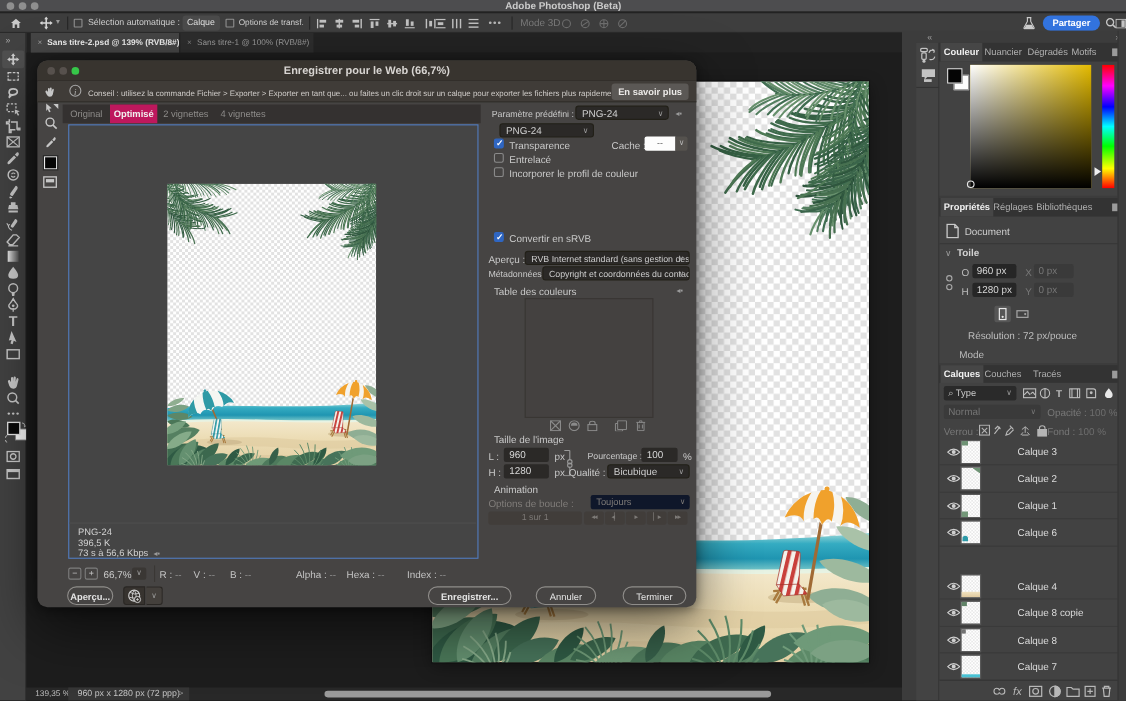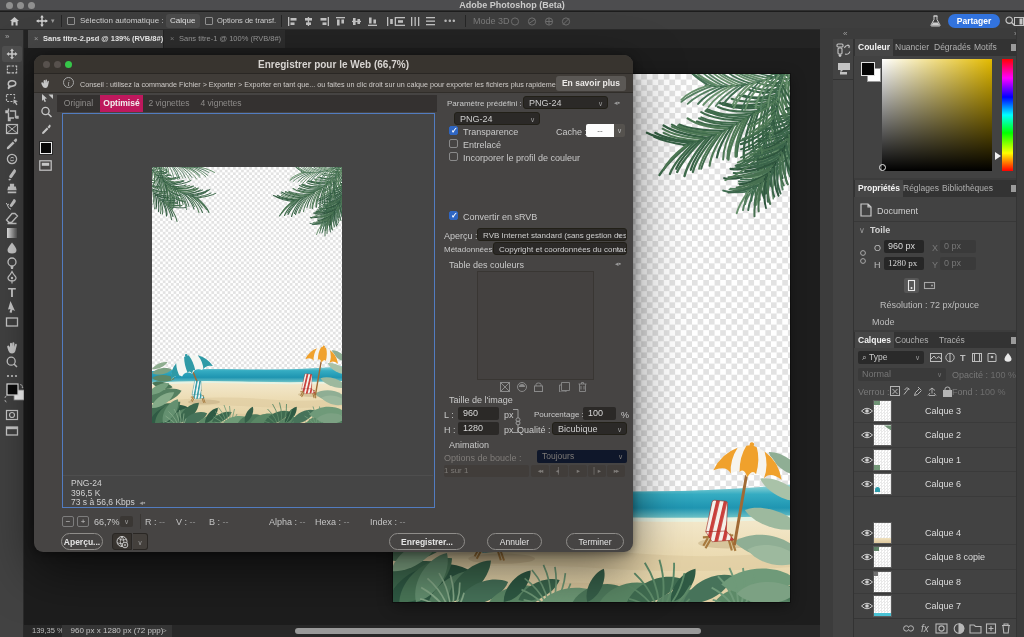--- a/index.html
+++ b/index.html
@@ -953,21 +953,21 @@
       <div class="lbl" style="left:16px;top:28px;color:#d2d2d2;font-weight:bold;">Toile</div>
       <svg class="abs" style="left:5px;top:47px;" width="8" height="26" viewBox="0 0 8 26" fill="none" stroke="#a8a8a8" stroke-width="1">
           <circle cx="4" cy="9" r="2.4"></circle>
           <circle cx="4" cy="17" r="2.4"></circle>
         </svg>
       <div class="lbl" style="left:20px;top:46px;">O</div>
       <div class="inp" style="left:30px;top:43px;width:40px;height:13px;line-height:13px;padding-left:4px;">960 px</div>
       <div class="lbl dim" style="left:78px;top:46px;">X</div>
       <div class="inp" style="left:86px;top:43px;width:36px;height:13px;background:#3a3a3a;color:#777;line-height:13px;padding-left:4px;">0 px</div>
       <div class="lbl" style="left:20px;top:63px;">H</div>
-      <div class="inp" style="left:30px;top:60px;width:40px;height:13px;line-height:13px;padding-left:4px;font-family:Liberation Serif, serif;">1280 px</div>
+      <div class="inp" style="left:30px;top:60px;width:40px;height:13px;line-height:13px;padding-left:4px;">1280 px</div>
       <div class="lbl dim" style="left:78px;top:63px;">Y</div>
       <div class="inp" style="left:86px;top:60px;width:36px;height:13px;background:#3a3a3a;color:#777;line-height:13px;padding-left:4px;">0 px</div>
       <div class="abs" style="left:50px;top:81px;width:15px;height:15px;background:#565656;border-radius:2px;"><svg width="15" height="15" viewBox="0 0 15 15">
             <rect x="4.5" y="2.5" width="6" height="10" fill="none" stroke="#e8e8e8" stroke-width="1.1"></rect>
             <circle cx="7.5" cy="10" r="1" fill="#e8e8e8"></circle>
           </svg></div>
       <div class="abs" style="left:68px;top:81px;width:15px;height:15px;"><svg width="15" height="15" viewBox="0 0 15 15">
             <rect x="2.5" y="4.5" width="10" height="6" fill="none" stroke="#a5a5a5" stroke-width="1.1"></rect>
             <circle cx="10" cy="7.5" r="1" fill="#a5a5a5"></circle>
           </svg></div>
@@ -1223,21 +1223,21 @@
     <svg class="abs" style="left:477px;top:354px;" width="16" height="24" viewBox="0 0 16 24" fill="none" stroke="#9a9a9a" stroke-width="1">
         <path d="M2 0.5 H7 M7 0.5 V9 M7 23.5 H2 M7 23.5 V15"></path>
         <circle cx="7" cy="10.8" r="2"></circle>
         <circle cx="7" cy="14" r="2"></circle>
       </svg>
     <div class="dl" style="left:483px;top:370px;">Qualité :</div>
     <div class="ddd" style="left:518px;top:367px;width:75px;height:13px;line-height:13px;padding-left:5px;">Bicubique<span class="ar" style="top:0;font-size:7px;">∨</span></div>
     <div class="dl" style="left:415px;top:385px;">Animation</div>
     <div class="dl dim" style="left:410px;top:398px;color:#807d7a;">Options de boucle :</div>
     <div class="abs" style="left:503px;top:395px;width:90px;height:13px;background:#0f172a;border-radius:2px;color:#7d7a77;font-size:8.5px;line-height:13px;padding-left:5px;">Toujours<span style="float:right;margin-right:4px;font-size:7px;">∨</span></div>
-    <div class="abs" style="left:410px;top:410px;width:85px;height:12px;background:#413d3a;border-radius:2px;color:#7d7a77;font-size:8px;line-height:12px;">1 sur 1</div>
+    <div class="abs" style="left:410px;top:410px;width:85px;height:12px;background:#413d3a;border-radius:2px;color:#7d7a77;font-size:8px;text-align:center;line-height:12px;">1 sur 1</div>
     <div class="abs" style="left:497px;top:410px;width:96px;height:12px;">
       <span class="pbtn" style="left:0;">◂◂</span>
         <span class="pbtn" style="left:19px;">◂▏</span>
         <span class="pbtn" style="left:38px;">▸</span>
         <span class="pbtn" style="left:57px;">▏▸</span>
         <span class="pbtn" style="left:76px;">▸▸</span>
     </div>
   </div>
 
 </div>

